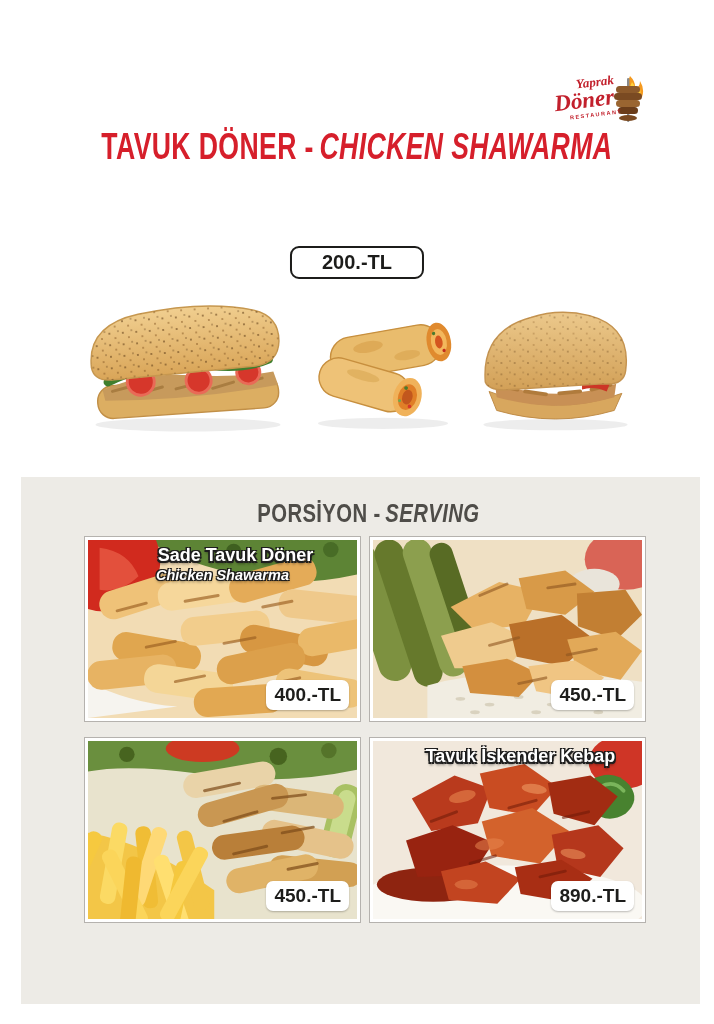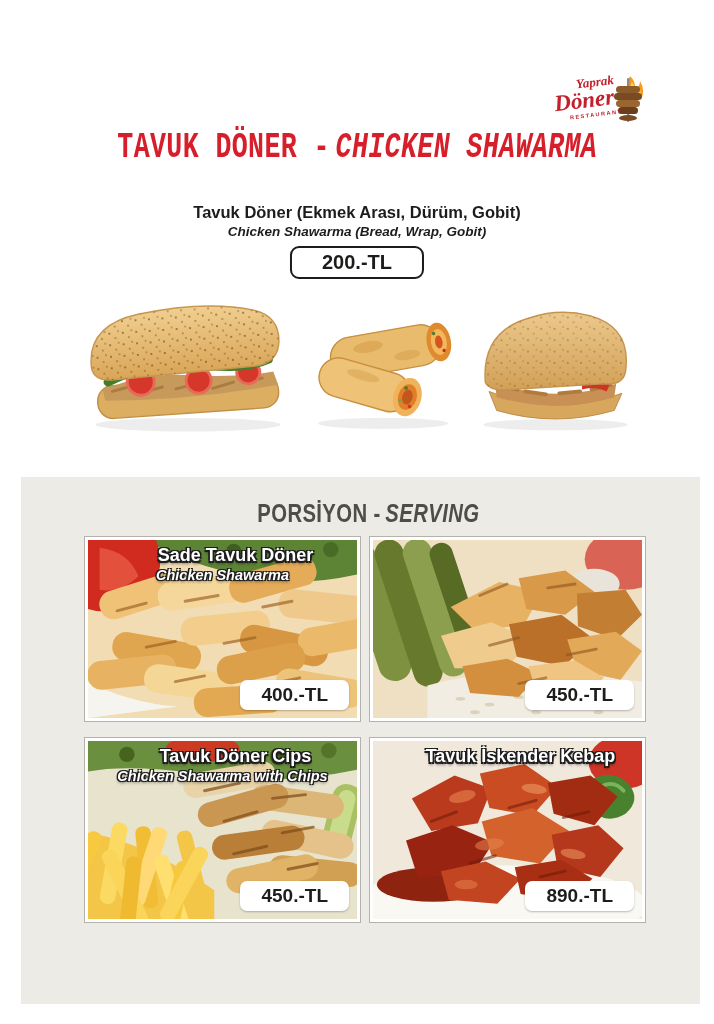--- a/index.html
+++ b/index.html
@@ -3,21 +3,21 @@
 <meta charset="utf-8">
 <style>
   html,body{margin:0;padding:0;background:#ffffff;}
   .page{position:relative;width:714px;height:1024px;background:#ffffff;overflow:hidden;
         font-family:"Liberation Sans",sans-serif;}
 
   
   .logo{position:absolute;top:74px;right:70px;width:112px;height:52px;}
 
   
-  .title{position:absolute;top:126px;left:0;width:100%;text-align:center;margin:0;font-family:Liberation Mono, monospace;}
+  .title{position:absolute;top:126px;left:0;width:100%;text-align:center;margin:0;}
   .title-inner{display:inline-block;transform:scaleX(.72);transform-origin:center;
                white-space:nowrap;font-weight:bold;font-size:37px;color:#d61f2b;letter-spacing:.5px;}
   .t-en{font-style:italic;margin-left:8px;}
 
   
   .intro{position:absolute;top:203px;left:0;width:100%;text-align:center;color:#1d1c1a;}
   .intro-tr{font-size:16.5px;font-weight:bold;}
   .intro-en{font-size:13.5px;font-weight:bold;font-style:italic;margin-top:2px;}
   .price-box{position:absolute;top:246px;left:50%;transform:translateX(-50%);
              border:2px solid #1c1c1a;border-radius:9px;padding:3px 30px;background:#fff;
@@ -43,21 +43,21 @@
   .photo svg{position:absolute;inset:0;width:100%;height:100%;}
 
   .card-title{position:absolute;top:8px;left:0;right:0;text-align:center;color:#fff;z-index:3;line-height:1.15;}
   .ct-tr{font-size:18px;font-weight:bold;
          text-shadow:-1.5px -1.5px 0 #1e1e1e,1.5px -1.5px 0 #1e1e1e,-1.5px 1.5px 0 #1e1e1e,
                       1.5px 1.5px 0 #1e1e1e,0 2.5px 3px rgba(0,0,0,.55);padding-left:26px;}
   .ct-en{font-size:14.5px;font-weight:bold;font-style:italic;margin-top:1px;
          text-shadow:-1.3px -1.3px 0 #1e1e1e,1.3px -1.3px 0 #1e1e1e,-1.3px 1.3px 0 #1e1e1e,
                       1.3px 1.3px 0 #1e1e1e,0 2px 3px rgba(0,0,0,.55);}
   .price-badge{position:absolute;right:11px;bottom:11px;background:#fff;border-radius:7px;
-               padding:4px 21px;font-size:19px;font-weight:bold;color:#1d1d1b;z-index:3;
+               padding:4px 8px;font-size:19px;font-weight:bold;color:#1d1d1b;z-index:3;
                box-shadow:0 1px 2px rgba(0,0,0,.25);}
   .logo-script{font-family:"Liberation Serif",serif;font-style:italic;font-weight:bold;fill:#c2202c;}
   .logo-small{font-family:"Liberation Sans",sans-serif;font-weight:bold;fill:#c2202c;}
 </style>
 </head>
 <body>
 
 <div class="page">
 
   <div class="logo">
@@ -83,24 +83,20 @@
       </g>
     </svg>
   </div>
 
   <h1 class="title">
     <span class="title-inner">
       <span>TAVUK DÖNER -</span><span class="t-en">CHICKEN SHAWARMA</span>
     </span>
   </h1>
 
-  <div class="intro">
-    <div class="intro-tr">Tavuk Döner (Ekmek Arası, Dürüm, Gobit)</div>
-    <div class="intro-en">Chicken Shawarma (Bread, Wrap, Gobit)</div>
-  </div>
   <div class="price-box">200.-TL</div>
 
   <div class="trio">
 
     <svg viewBox="0 0 220 152" width="212" height="150">
       <defs>
         <linearGradient id="br1" x1="0" y1="0" x2="0" y2="1">
           <stop offset="0" stop-color="#f1cf90"></stop>
             <stop offset="1" stop-color="#d9a558"></stop>
         </linearGradient>
@@ -283,24 +279,20 @@
             <use href="#fr3" transform="translate(48 90) rotate(-6)" fill="#f0bd35"></use>
             <use href="#fr3" transform="translate(68 88) rotate(18)" fill="#fed976"></use>
             <use href="#fr3" transform="translate(90 96) rotate(-14)" fill="#f3c647"></use>
             <use href="#fr3" transform="translate(12 118) rotate(-26)" fill="#fbd55a"></use>
             <use href="#fr3" transform="translate(40 120) rotate(6)" fill="#efb930"></use>
             <use href="#fr3" transform="translate(66 122) rotate(-18)" fill="#ffdf70"></use>
             <use href="#fr3" transform="translate(92 124) rotate(12)" fill="#f5c83e"></use>
             <use href="#fr3" transform="translate(112 108) rotate(28)" fill="#fbd55a"></use>
           </svg>
         </div>
-        <div class="card-title">
-          <div class="ct-tr">Tavuk Döner Cips</div>
-          <div class="ct-en">Chicken Shawarma with Chips</div>
-        </div>
         <div class="price-badge">450.-TL</div>
       </div>
 
       <div class="card">
         <div class="photo">
           <svg viewBox="0 0 277 186" preserveAspectRatio="none">
             <rect width="277" height="186" fill="#f1e8dc"></rect>
             <ellipse cx="258" cy="22" rx="36" ry="28" fill="#cf3526"></ellipse>
             <path d="M226 40 q22 -12 38 6 q12 16 -4 30 q-20 12 -34 -4 q-12 -18 0 -32z" fill="#48822f"></path>
             <path d="M234 48 q14 -8 24 4" stroke="#7ab55b" stroke-width="4" fill="none" stroke-linecap="round"></path>

